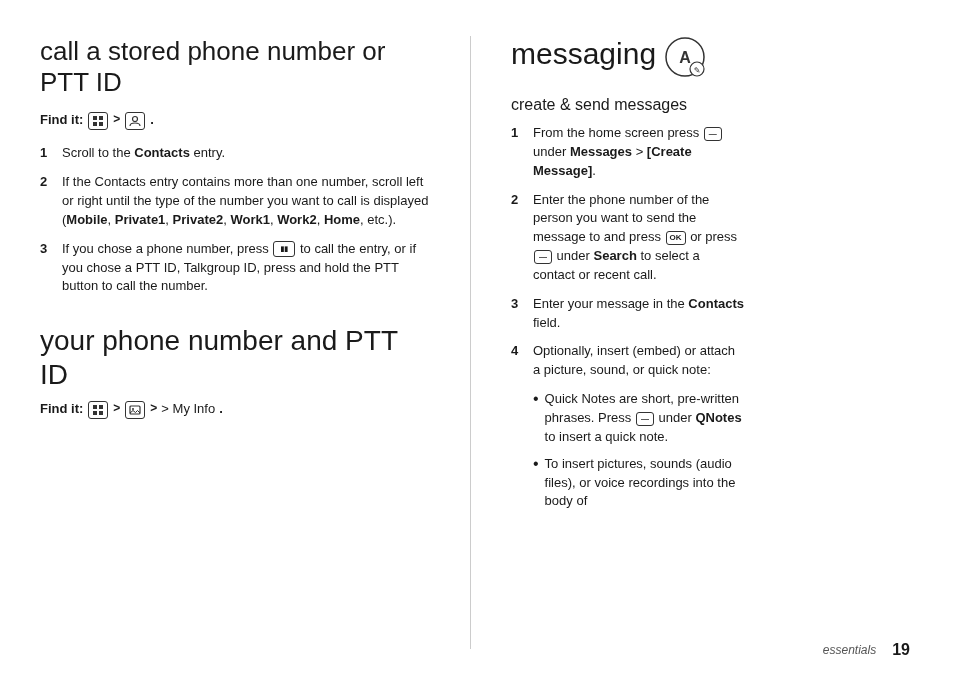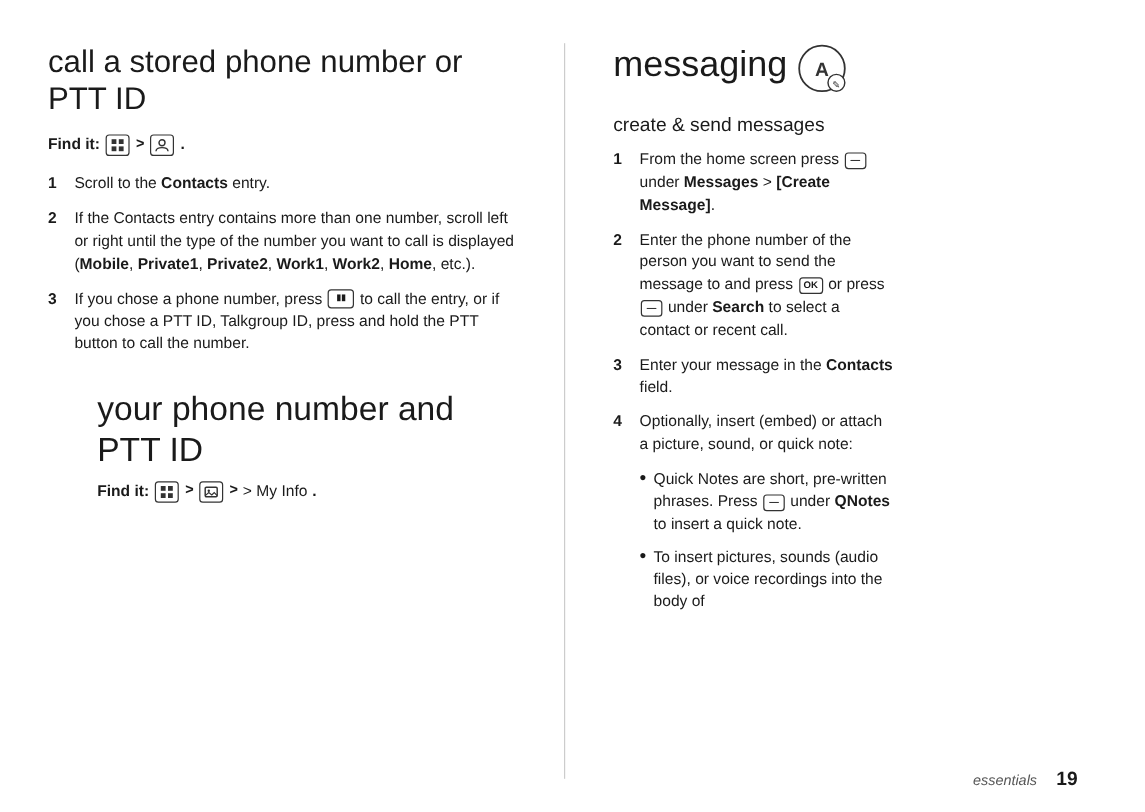--- a/index.html
+++ b/index.html
@@ -169,28 +169,27 @@
       height: 16px;
       font-size: 8px;
       font-weight: bold;
       vertical-align: middle;
       margin: 0 1px;
     }
 
     
     .your-phone-section {
       margin-top: 28px;
-      margin-left: 41px;
     }
 
     
     .footer {
       position: absolute;
       bottom: 18px;
-      right: 56px;
+      right: 44px;
       display: flex;
       align-items: center;
       gap: 16px;
     }
 
     .footer-label {
       font-size: 12px;
       color: #555;
       font-style: italic;
     }

